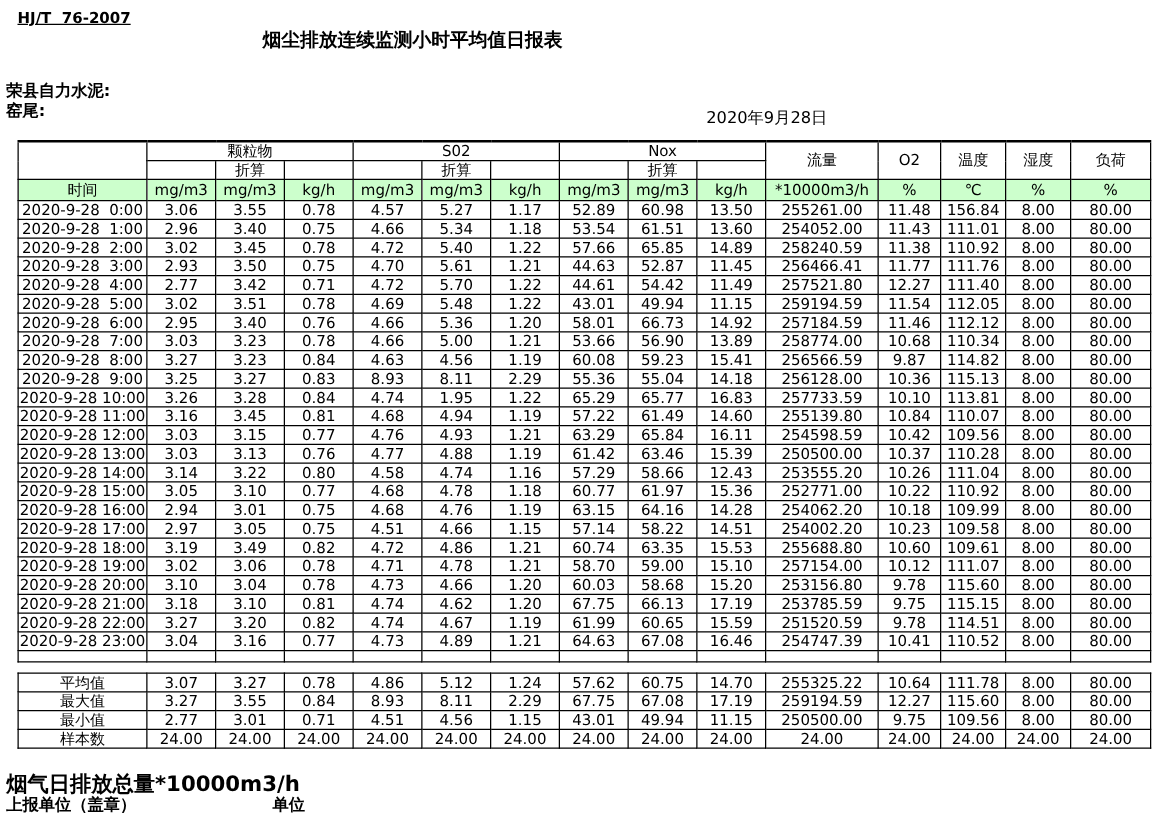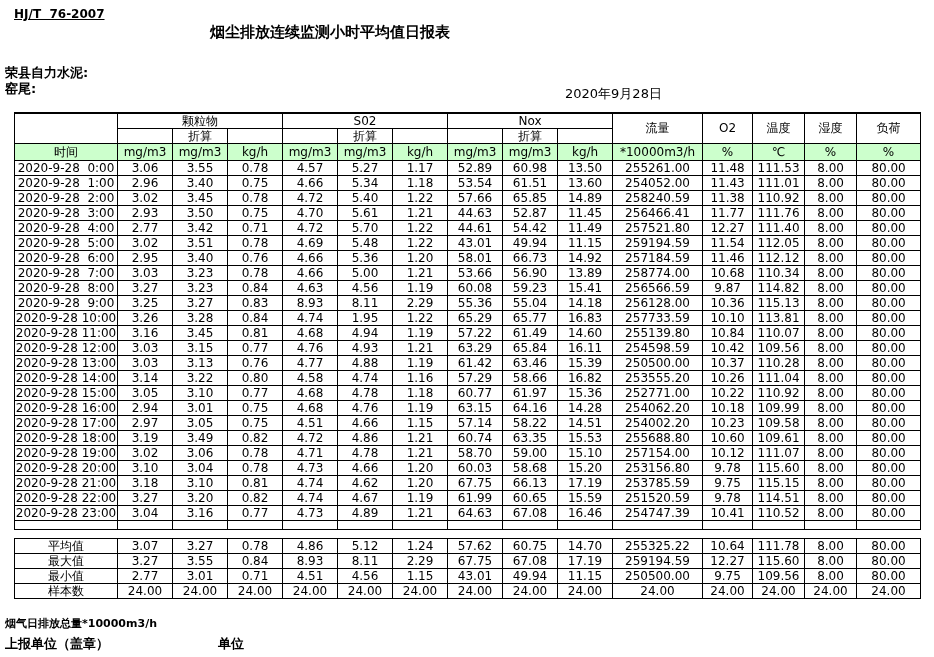--- a/index.html
+++ b/index.html
@@ -34,21 +34,21 @@
     overflow:hidden;
   }
   #table1 thead tr:first-child td{border-top:2px solid #000;}
   tr.units td{background:#ccffcc;height:16px;}
   td.flow{text-align:right;padding-right:8px;}
   td.label-cell{text-align:right;padding-right:3px;}
   tr.blank td{height:8px;}
   td.total-label{border-left:none;border-bottom:none;position:relative;}
   td.total-label span{position:absolute;right:3px;top:0;line-height:14px;white-space:nowrap;}
 
-  #flow-note{position:absolute;left:5px;top:616px;font-weight:bold;font-size:11px;}
+  #flow-note{position:absolute;left:5px;top:616px;font-weight:bold;font-size:17px;}
   #report-unit{position:absolute;left:5px;top:635px;font-weight:bold;font-size:13px;}
   #unit-label{position:absolute;left:218px;top:635px;font-weight:bold;font-size:13px;}
 </style>
 </head>
 <body>
 
 <div id="std">HJ/T  76-2007</div>
 <div id="title">烟尘排放连续监测小时平均值日报表</div>
 <div id="company">荣县自力水泥:</div>
 <div id="location">窑尾:</div>
@@ -120,21 +120,21 @@
         <td>3.55</td>
         <td>0.78</td>
         <td>4.57</td>
         <td>5.27</td>
         <td>1.17</td>
         <td>52.89</td>
         <td>60.98</td>
         <td>13.50</td>
         <td class="flow">255261.00</td>
         <td>11.48</td>
-        <td>111.53</td>
+        <td>156.84</td>
         <td>8.00</td>
         <td>80.00</td>
       </tr>
       <tr>
         <td>2020-9-28  1:00</td>
         <td>2.96</td>
         <td>3.40</td>
         <td>0.75</td>
         <td>4.66</td>
         <td>5.34</td>
@@ -355,21 +355,21 @@
       <tr>
         <td>2020-9-28 14:00</td>
         <td>3.14</td>
         <td>3.22</td>
         <td>0.80</td>
         <td>4.58</td>
         <td>4.74</td>
         <td>1.16</td>
         <td>57.29</td>
         <td>58.66</td>
-        <td>16.82</td>
+        <td>12.43</td>
         <td class="flow">253555.20</td>
         <td>10.26</td>
         <td>111.04</td>
         <td>8.00</td>
         <td>80.00</td>
       </tr>
       <tr>
         <td>2020-9-28 15:00</td>
         <td>3.05</td>
         <td>3.10</td>

